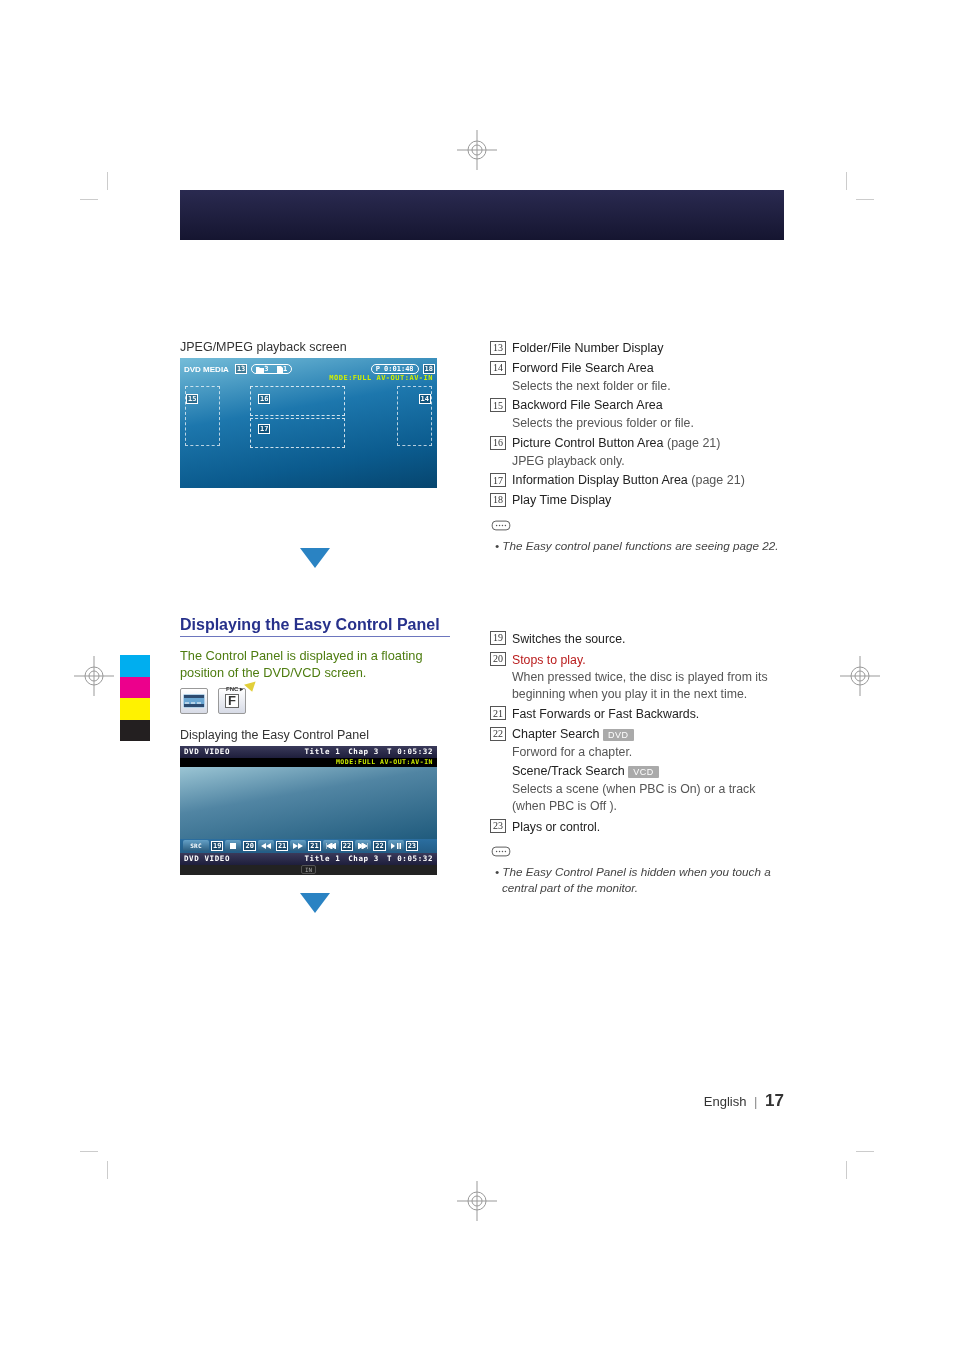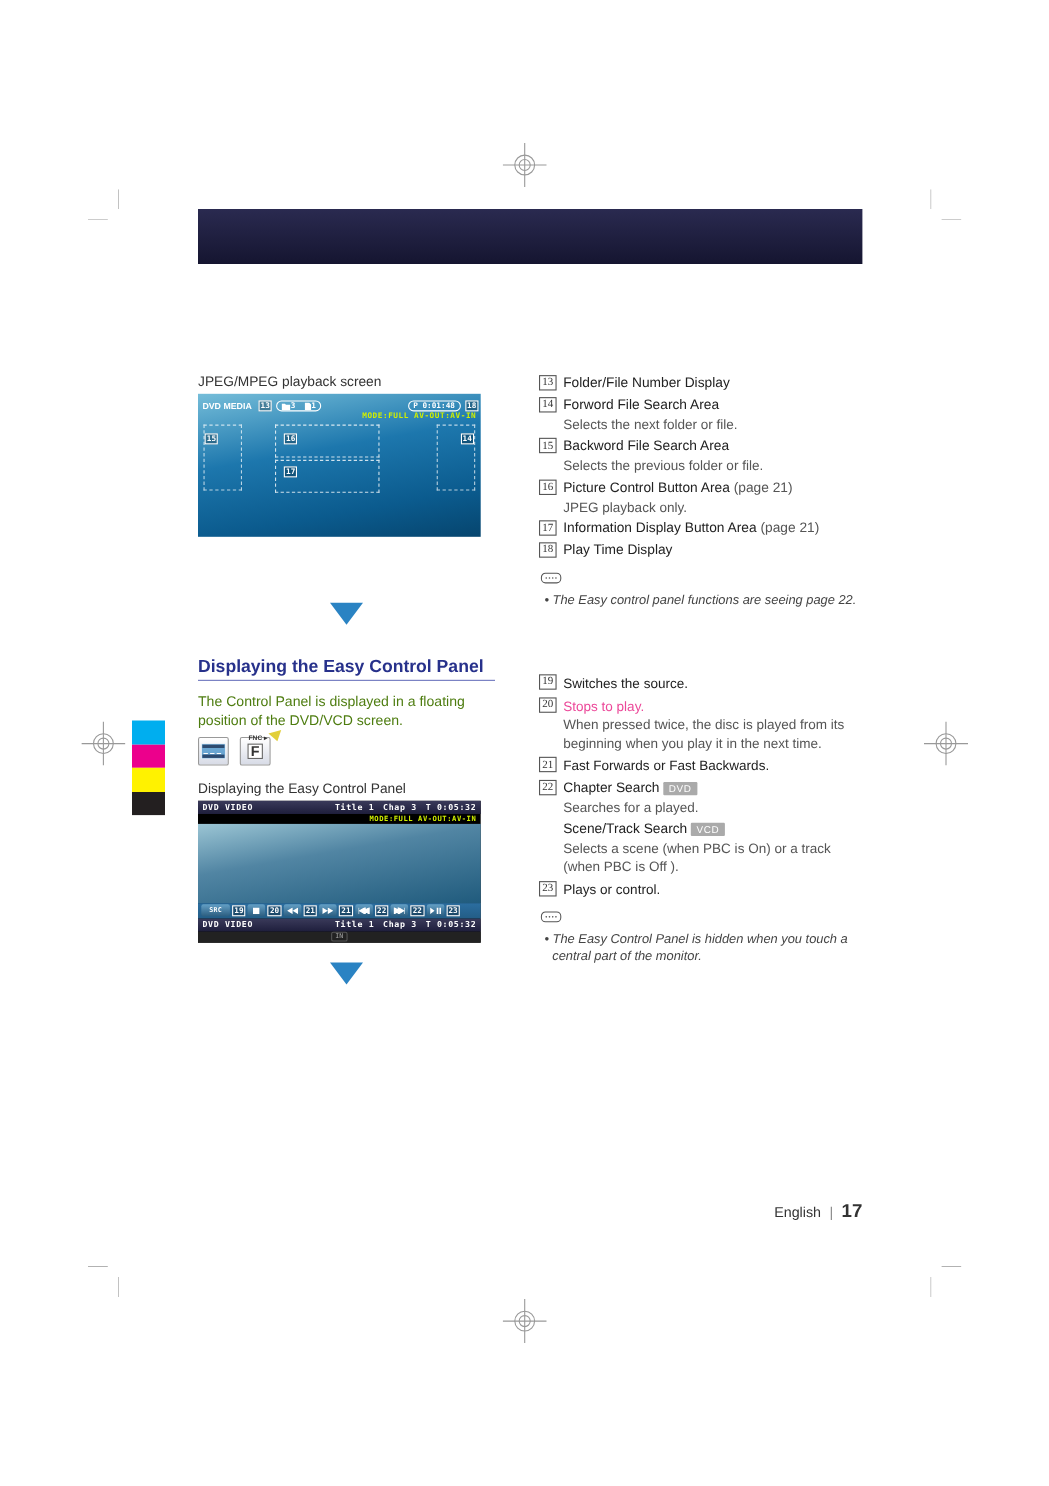--- a/index.html
+++ b/index.html
@@ -301,21 +301,21 @@
           <circle cx="13" cy="10" r="1" fill="#555"></circle>
           <circle cx="17" cy="10" r="1" fill="#555"></circle>
           <circle cx="21" cy="10" r="1" fill="#555"></circle>
       </svg>
       <ul class="tip-list">
         <li>The Easy control panel functions are seeing page 22.</li>
       </ul>
     </div>
   </div>
 
-  <div class="cols" style="margin-top:18px;justify-content:flex-end;">
+  <div class="cols" style="margin-top:36px;justify-content:flex-end;">
     <div class="col-l">
       <h3 class="section-title">Displaying the Easy Control Panel</h3>
       <p class="sec-intro">The Control Panel is displayed in a floating position of the DVD/VCD screen.</p>
       <div class="btn-row">
         <div class="btn-icon">
           <svg width="22" height="14">
               <rect x="0" y="0" width="22" height="14" fill="#6aa6d2" stroke="#fff"></rect>
               <rect x="1" y="1" width="20" height="3" fill="#2d4b70"></rect>
               <rect x="1" y="10" width="20" height="3" fill="#2d4b70"></rect>
               <line x1="2" y1="9" x2="6" y2="9" stroke="#fff"></line>
@@ -399,36 +399,36 @@
       <ul class="item-list">
         <li>
             <span class="num-box">19</span>
           <div class="item-body">
               <span class="item-desc" style="color:#222;">Switches the source.</span>
             </div>
           </li>
         <li>
             <span class="num-box">20</span>
           <div class="item-body">
-              <span class="item-desc" style="color:#ec4899;">Stops to play.</span>
+              <span class="item-desc" style="color:#b91c1c;">Stops to play.</span>
           <span class="item-desc">When pressed twice, the disc is played from its beginning when you play it in the next time.</span>
             </div>
           </li>
         <li>
             <span class="num-box">21</span>
           <div class="item-body">
               <span class="item-desc" style="color:#222;">Fast Forwards or Fast Backwards.</span>
             </div>
           </li>
         <li>
             <span class="num-box">22</span>
           <div class="item-body">
             <div><span class="item-title">Chapter Search</span>
               <span class="badge-dvd">DVD</span></div>
-            <span class="item-desc">Searches for a played.</span>
+            <span class="item-desc">Forword for a chapter.</span>
             <div style="margin-top:3px;"><span class="item-title">Scene/Track Search</span>
               <span class="badge-vcd">VCD</span></div>
             <span class="item-desc">Selects a scene (when PBC is On) or a track (when PBC is Off ).</span>
           </div>
           </li>
         <li>
             <span class="num-box">23</span>
           <div class="item-body">
               <span class="item-desc" style="color:#222;">Plays or control.</span>
             </div>

